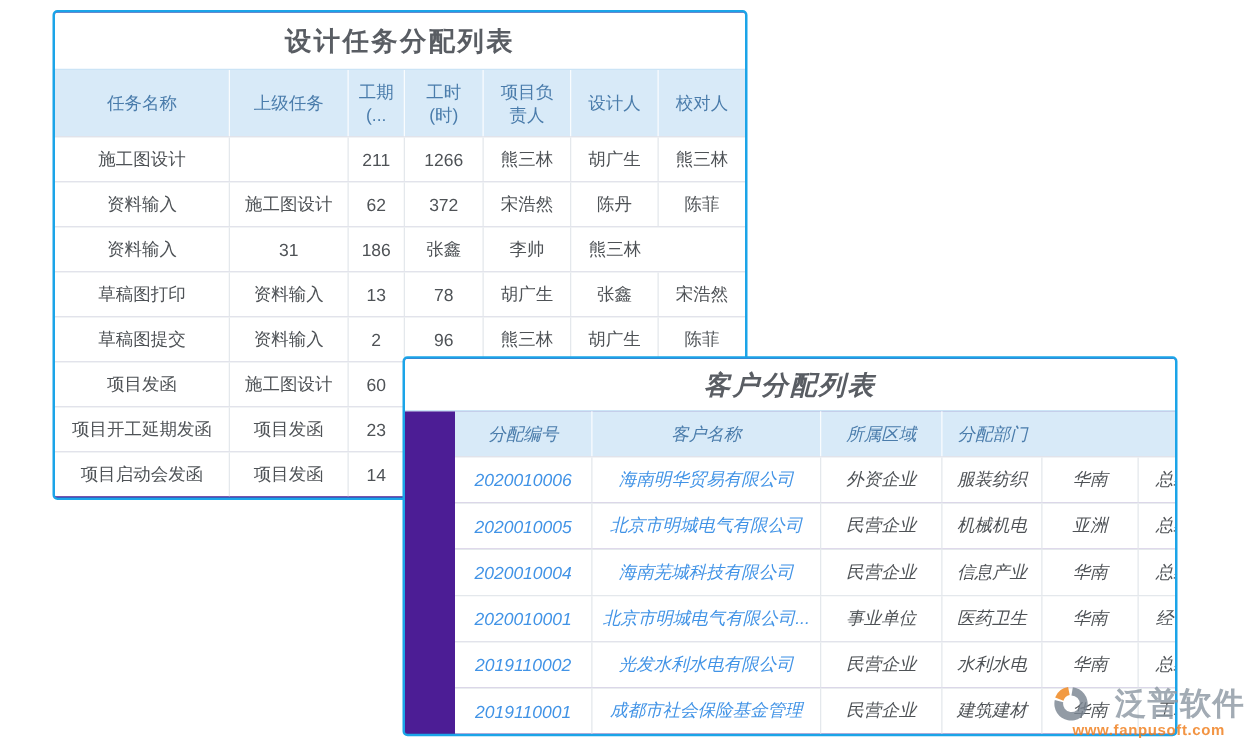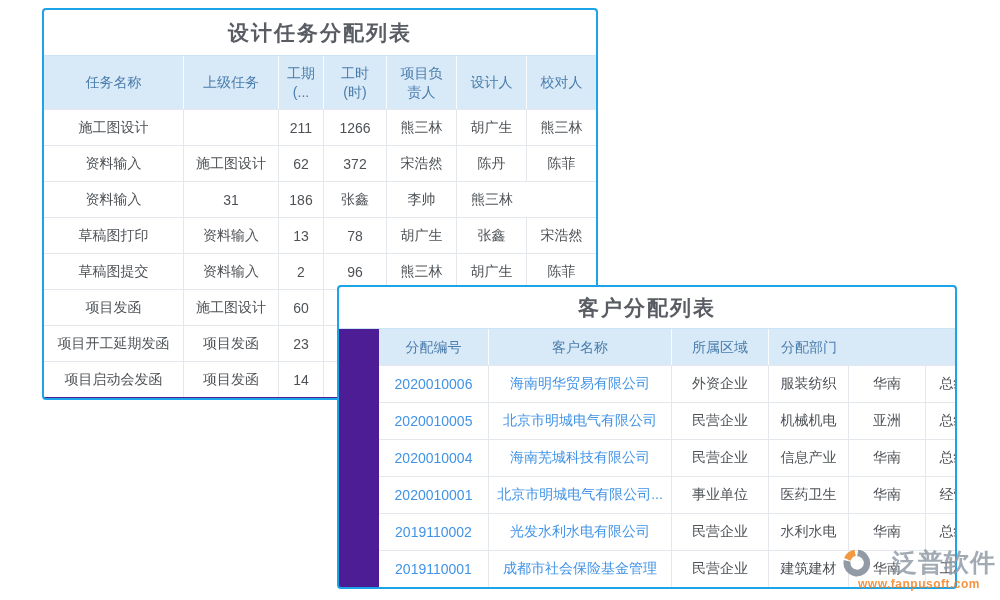--- a/index.html
+++ b/index.html
@@ -14,21 +14,21 @@
     --wm-orange: #f07d1a;
   }
   * { margin:0; padding:0; box-sizing:border-box; }
   html,body { width:1000px; height:600px; background:#ffffff;
     font-family:"Liberation Sans","DejaVu Sans",sans-serif; overflow:hidden; }
   .stage { position:relative; width:1000px; height:600px; background:#fff; }
 
   .panel { position:absolute; background:#4c1d95; border:2px solid var(--border-blue);
     border-radius:4px; overflow:hidden; }
   .panel-t1 { left:42px; top:8px; width:556px; height:392px; z-index:1; }
-  .panel-t2 { left:337px; top:285px; width:620px; height:304px; z-index:2; }
+  .panel-t2 { left:322px; top:285px; width:620px; height:304px; z-index:2;font-style:italic; }
 
   .ttitle { display:flex; align-items:center; justify-content:center;
     font-size:21px; font-weight:700; letter-spacing:2px; color:var(--title-text);
     background:#fff; border-bottom:1px solid #cbe4f6; }
   .panel-t1 .ttitle { height:46px; }
   .panel-t2 .ttitle { height:42px; }
 
   .t1-grid { display:grid; grid-template-columns:140px 95px 45px 63px 70px 70px 69px; }
   .t2-grid { display:grid; grid-template-columns:110px 183px 97px 80px 77px 69px;margin-left:40px; }
 

